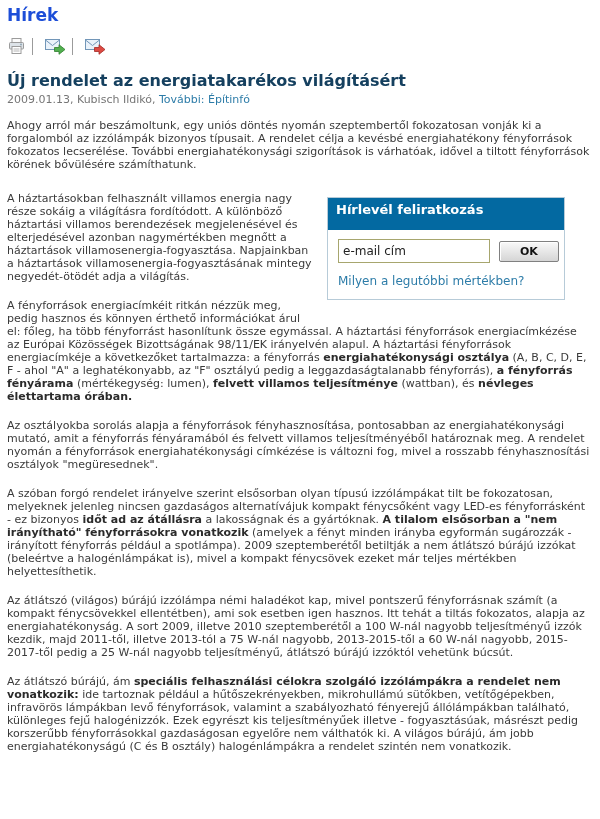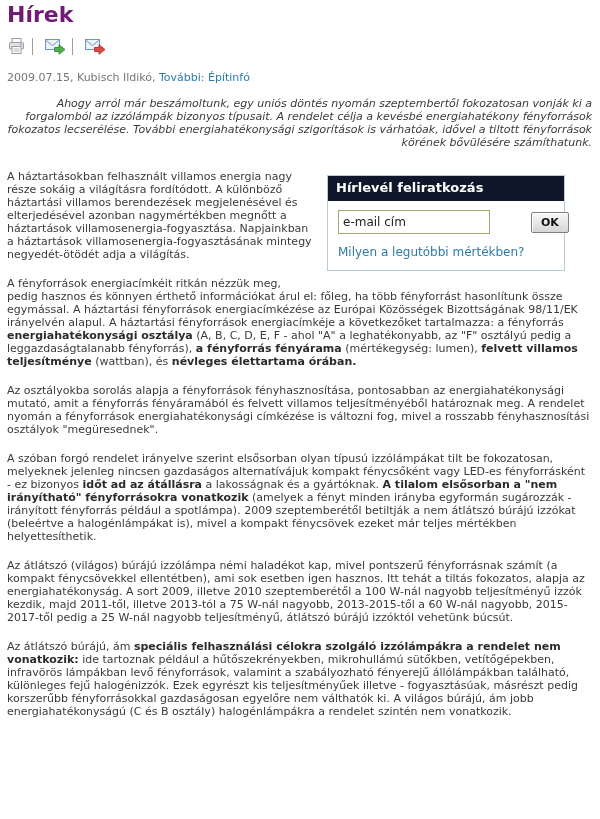--- a/index.html
+++ b/index.html
@@ -3,60 +3,60 @@
 <meta charset="utf-8">
 <style>
   html,body{margin:0;padding:0;background:#ffffff;}
   body{
     width:600px;min-height:819px;overflow:hidden;
     font-family:"DejaVu Sans","Liberation Sans",sans-serif;
     font-size:11px;color:#3a3a3a;
   }
   .page{padding:5px 8px 6px 7px;}
   .section-title{
-    font-size:22px;font-weight:bold;color:#701a75;
+    font-size:17px;font-weight:bold;color:#1d4ed8;
     margin:0 0 11px 0;line-height:20px;
   }
   .toolbar{display:flex;align-items:center;margin:0 0 15px 0;height:20px;}
   .iconbtn{
     background:none;border:none;padding:0 6px 0 0;margin:0;cursor:pointer;
     display:flex;align-items:center;
   }
   .iconbtn + .sep{margin-right:6px;}
   .sep{width:1px;height:17px;background:#9b9b9b;display:inline-block;}
   .article-title{
     font-size:16px;font-weight:bold;color:#15405f;
     margin:0 0 3px 0;line-height:19px;
   }
   .meta{color:#757575;font-size:11px;margin:0 0 13px 0;}
   .meta a{color:#2d7ca8;text-decoration:none;cursor:pointer;}
   .lead{
-    font-style:italic;margin:0 0 21px 0;line-height:13px;color:#3a3a3a;text-align:right;
+    margin:0 0 21px 0;line-height:13px;color:#3a3a3a;
   }
   .article-body p{margin:16px 0 13px 0;line-height:13px;}
   .article-body p b{color:#2b2b2b;}
   
   .newsbox{
     float:right;width:236px;
     margin:5px 27px 18px 14px;
     border:1px solid #b7cbd8;background:#ffffff;
   }
   .newsbox-header{
-    background:#0f172a;color:#ffffff;font-weight:bold;
-    font-size:13px;padding:4px 8px 6px 8px;
+    background:#0369a1;color:#ffffff;font-weight:bold;
+    font-size:13px;padding:4px 8px 13px 8px;
   }
   .newsbox-body{padding:9px 10px 11px 10px;}
   .newsbox-text{margin:0 0 11px 0;font-size:12px;line-height:16px;color:#333333;}
-  .newsbox-row{display:flex;align-items:center;margin:0 0 11px 0;gap:32px;}
+  .newsbox-row{display:flex;align-items:center;margin:0 0 11px 0;}
   .newsbox-row input{
     width:142px;height:16px;padding:3px 4px;
     border:1px solid #a7a66e;font-family:inherit;font-size:12px;color:#222222;
   }
   .okbtn{
-    margin-left:9px;padding:3px 9px;
+    margin-left:9px;padding:3px 20px;
     font-family:inherit;font-size:11px;font-weight:bold;color:#111111;
     background:linear-gradient(#f9f9f9,#d5d5d5);
     border:1px solid #808080;border-radius:2px;cursor:pointer;
     box-shadow:inset 1px 1px 0 #ffffff;
   }
   .newsbox-link{display:inline-block;color:#2d7ca8;font-size:12px;text-decoration:none;cursor:pointer;}
 </style>
 </head>
 <body>
 
@@ -86,23 +86,24 @@
     <span class="sep"></span>
     <button class="iconbtn" style="padding-left:6px;">
       <svg width="21" height="18" viewBox="0 0 21 18">
         <rect x="0.5" y="2.5" width="14" height="10" fill="#eaf2fa" stroke="#7296b8"></rect>
         <path d="M0.5,3 L7.5,8.5 L14.5,3" fill="none" stroke="#7296b8"></path>
         <path d="M9.5,10.5 h4.5 v-2.8 l6,4.8 -6,4.8 v-2.8 h-4.5 z" fill="#dd4a43" stroke="#a32a24" stroke-width="0.8"></path>
       </svg>
     </button>
   </div>
 
+  <h2 class="article-title">Új rendelet az energiatakarékos világításért</h2>
 
   <div class="meta">
-    <span>2009.07.15, Kubisch Ildikó,</span>
+    <span>2009.01.13, Kubisch Ildikó,</span>
     <a>További: Építinfó</a>
   </div>
 
   <p class="lead">Ahogy arról már beszámoltunk, egy uniós döntés nyomán szeptembertől fokozatosan vonják ki a forgalomból az izzólámpák bizonyos típusait. A rendelet célja a kevésbé energiahatékony fényforrások fokozatos lecserélése. További energiahatékonysági szigorítások is várhatóak, idővel a tiltott fényforrások körének bővülésére számíthatunk.</p>
 
   <div class="article-body">
 
     <div class="newsbox">
       <div class="newsbox-header">Hírlevél feliratkozás</div>
       <div class="newsbox-body">

